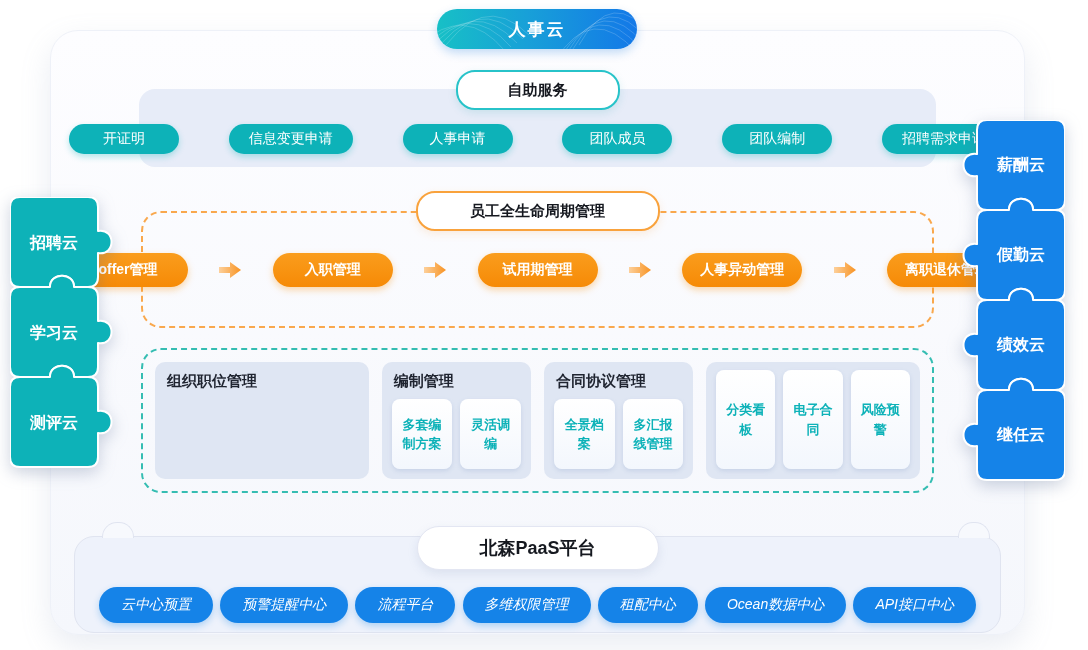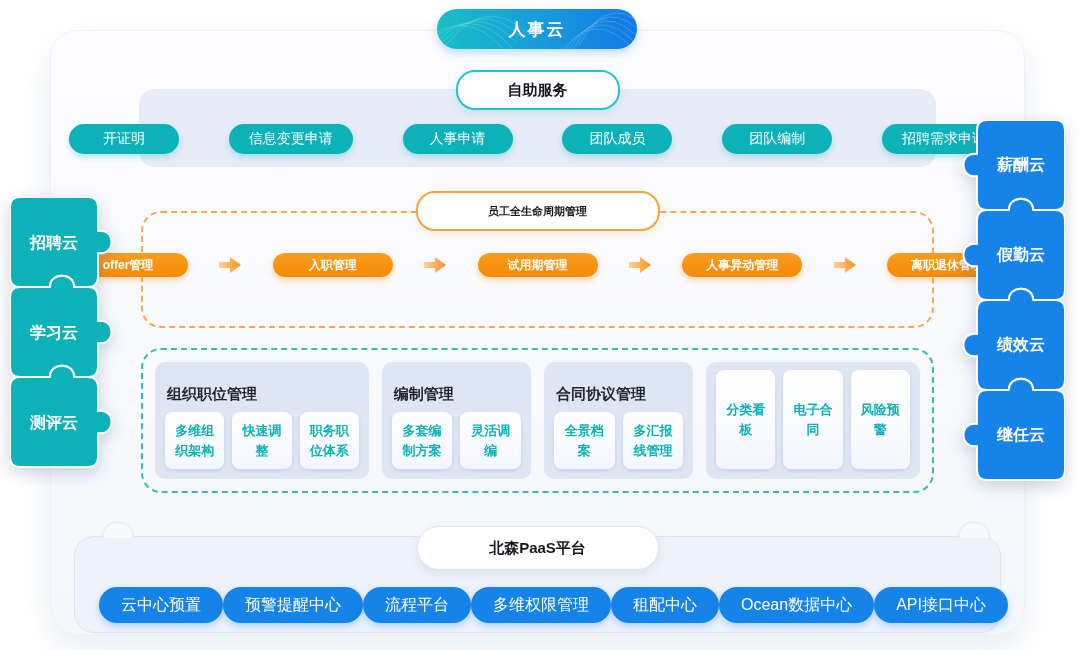--- a/index.html
+++ b/index.html
@@ -19,68 +19,68 @@
     box-shadow:0 4px 10px rgba(20,120,220,.25);}
   .badge span{color:#fff;font-weight:bold;font-size:17px;letter-spacing:2px;position:relative;z-index:2;}
   .badge svg{position:absolute;left:0;top:0;z-index:1;}
 
   
   .pill{position:absolute;background:#fff;display:flex;align-items:center;justify-content:center;
     font-weight:bold;color:#15181f;z-index:5;}
   .pill-self{left:50%;transform:translateX(-50%);top:39px;width:160px;height:36px;border-radius:19px;
     border:2px solid #27c3c9;font-size:15px;box-shadow:0 3px 8px rgba(30,160,170,.15);}
   .pill-life{left:50%;transform:translateX(-50%);top:160px;width:240px;height:36px;border-radius:19px;
-    border:2px solid #f9a23c;font-size:11px;box-shadow:0 3px 8px rgba(250,150,40,.15);}
+    border:2px solid #f9a23c;font-size:15px;box-shadow:0 3px 8px rgba(250,150,40,.15);}
   .pill-paas{left:50%;transform:translateX(-50%);top:495px;width:240px;height:42px;border-radius:22px;
-    border:1px solid #e3e6f2;font-size:15px;box-shadow:0 4px 10px rgba(140,155,190,.18);}
+    border:1px solid #e3e6f2;font-size:18px;box-shadow:0 4px 10px rgba(140,155,190,.18);}
 
   
   .self-strip{position:absolute;left:88px;top:58px;width:797px;height:78px;border-radius:16px;
     background:#e7ecf8;}
   .self-row{position:absolute;left:0;right:0;top:93px;padding:0 18px;display:flex;
     justify-content:space-between;align-items:flex-end;}
   .chip-teal{height:30px;min-width:110px;padding:0 20px;border-radius:16px;background:#0db2b8;
     color:#fff;font-size:14px;display:flex;align-items:center;justify-content:center;
     box-shadow:0 3px 6px rgba(13,178,184,.3);cursor:pointer;box-sizing:border-box;}
 
   
   .life-box{position:absolute;left:90px;top:180px;width:793px;height:117px;border-radius:20px;
     border:2px dashed #f9a84d;box-sizing:border-box;}
   .life-row{position:absolute;left:0;right:0;top:222px;padding:0 17px;display:flex;
     justify-content:space-between;align-items:center;}
-  .chip-orange{height:24px;width:120px;border-radius:17px;
+  .chip-orange{height:34px;width:120px;border-radius:17px;
     background:linear-gradient(180deg,#fa9d1d,#f68a06);
-    color:#fff;font-size:12px;font-weight:bold;display:flex;align-items:center;justify-content:center;
+    color:#fff;font-size:14px;font-weight:bold;display:flex;align-items:center;justify-content:center;
     box-shadow:0 3px 7px rgba(248,146,14,.35);cursor:pointer;}
   .flow-arrow{display:flex;align-items:center;}
 
   
   .mod-box{position:absolute;left:90px;top:317px;width:793px;height:145px;border-radius:20px;
     border:2px dashed #35bdb2;box-sizing:border-box;padding:12px;display:flex;gap:13px;}
   .mod-card{background:#dfe6f3;border-radius:10px;padding:8px 10px 10px;display:flex;
     flex-direction:column;box-sizing:border-box;}
-  .mod-card h3{margin:15px 0 8px 2px;font-size:15px;color:#1f2430;font-weight:bold;}
+  .mod-card h3{margin:2px 0 8px 2px;font-size:15px;color:#1f2430;font-weight:bold;}
   .mod-items{display:flex;gap:8px;flex:1;}
   .mod-item{flex:1;background:linear-gradient(180deg,#ffffff,#f3f7fd);border-radius:8px;
     box-shadow:0 2px 4px rgba(140,160,200,.28);display:flex;align-items:center;justify-content:center;
     text-align:center;color:#0db2b8;font-weight:bold;font-size:13px;line-height:1.5;padding:4px 6px;
     cursor:pointer;}
 
   
   .paas{position:absolute;left:23px;top:505px;width:927px;height:97px;border-radius:20px;
     background:#eef2fb;border:1px solid #e0e4f0;box-sizing:border-box;}
   .notch{position:absolute;top:-15px;width:30px;height:15px;background:#f7f9fd;
     border:1px solid #e0e4f0;border-bottom:none;border-radius:15px 15px 0 0;}
   .notch-l{left:27px;}
   .notch-r{right:10px;}
   .paas-row{position:absolute;left:0;right:0;top:50px;padding:0 24px;display:flex;
     justify-content:space-between;align-items:center;}
   .chip-blue{height:36px;padding:0 22px;border-radius:18px;background:#1583e8;
-    color:#fff;font-size:16px;display:flex;align-items:center;justify-content:center;
-    box-shadow:0 3px 7px rgba(21,131,232,.3);cursor:pointer;white-space:nowrap;}
+    color:#fff;font-size:14px;display:flex;align-items:center;justify-content:center;
+    box-shadow:0 3px 7px rgba(21,131,232,.3);cursor:pointer;white-space:nowrap;font-style:italic;}
 
   
   .puzzle{position:absolute;filter:drop-shadow(0 5px 8px rgba(90,110,150,.3));z-index:7;}
   .puzzle path{stroke:#fff;stroke-width:2;stroke-linejoin:round;cursor:pointer;}
   .puzzle text{fill:#fff;font-weight:bold;font-size:16px;text-anchor:middle;
     font-family:"Liberation Sans","DejaVu Sans",sans-serif;}
   .p-teal path{fill:#0db2b8;}
   .p-blue path{fill:#1583e8;}
 </style>
 </head>
@@ -140,25 +140,20 @@
         <svg width="22" height="16" viewBox="0 0 22 16">
             <path d="M0 5 H11 V0 L22 8 L11 16 V11 H0 Z" fill="url(#agrad)"></path>
           </svg>
       </span>
       <div class="chip-orange">离职退休管理</div>
     </div>
 
     <div class="mod-box">
       <div class="mod-card" style="flex:3">
         <h3>组织职位管理</h3>
-        <div class="mod-items">
-          <div class="mod-item">多维组织架构</div>
-          <div class="mod-item">快速调整</div>
-          <div class="mod-item">职务职位体系</div>
-        </div>
       </div>
       <div class="mod-card" style="flex:2">
         <h3>编制管理</h3>
         <div class="mod-items">
           <div class="mod-item">多套编制方案</div>
           <div class="mod-item">灵活调编</div>
         </div>
       </div>
       <div class="mod-card" style="flex:2">
         <h3>合同协议管理</h3>

